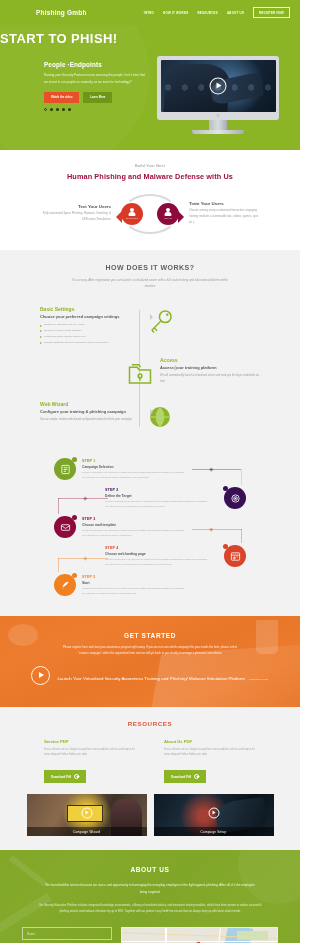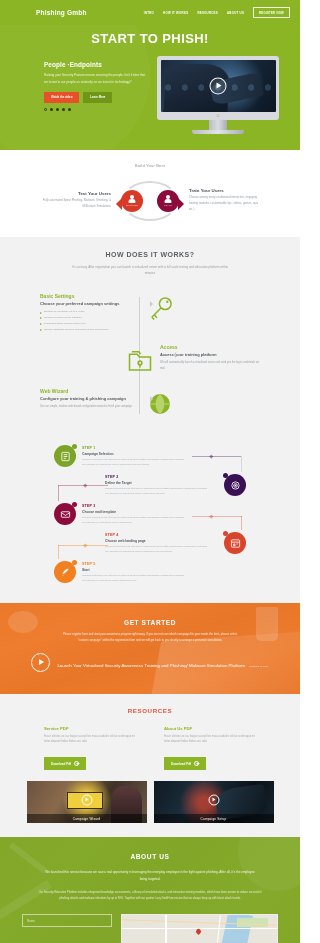--- a/index.html
+++ b/index.html
@@ -62,21 +62,20 @@
   }
   .hero::after{
     content:"";
     position:absolute;
     left:-30px;top:-40px;
     width:180px;height:180px;
     border-radius:50%;
     background:rgba(255,255,255,.03);
   }
   .hero-title{
-    text-align:center;
     color:#ffffff;
     font-size:13px;
     font-weight:bold;
     letter-spacing:.4px;
     margin-bottom:10px;
   }
   .hero-body{
     display:flex;
     align-items:flex-start;
     padding:0 14px 0 44px;
@@ -456,20 +455,21 @@
           <span class="imac-apple"></span>
         </div>
         <div class="imac-neck"></div>
         <div class="imac-foot"></div>
       </div>
     </div>
   </div>
 
   <div class="defense">
     <div class="defense-kicker">Build Your Best</div>
+    <div class="defense-title">Human Phishing and Malware Defense with Us</div>
     <div class="defense-row">
       <div class="def-col left">
         <div class="def-h">Test Your Users</div>
         <div class="def-p">Fully automated Spear Phishing, Malware, Smishing, &amp; USB attack Simulations</div>
       </div>
       <div class="def-mid">
         <span class="arc"></span>
         <span class="notch-l"></span>
         <span class="notch-r"></span>
         <div class="circ phish">

